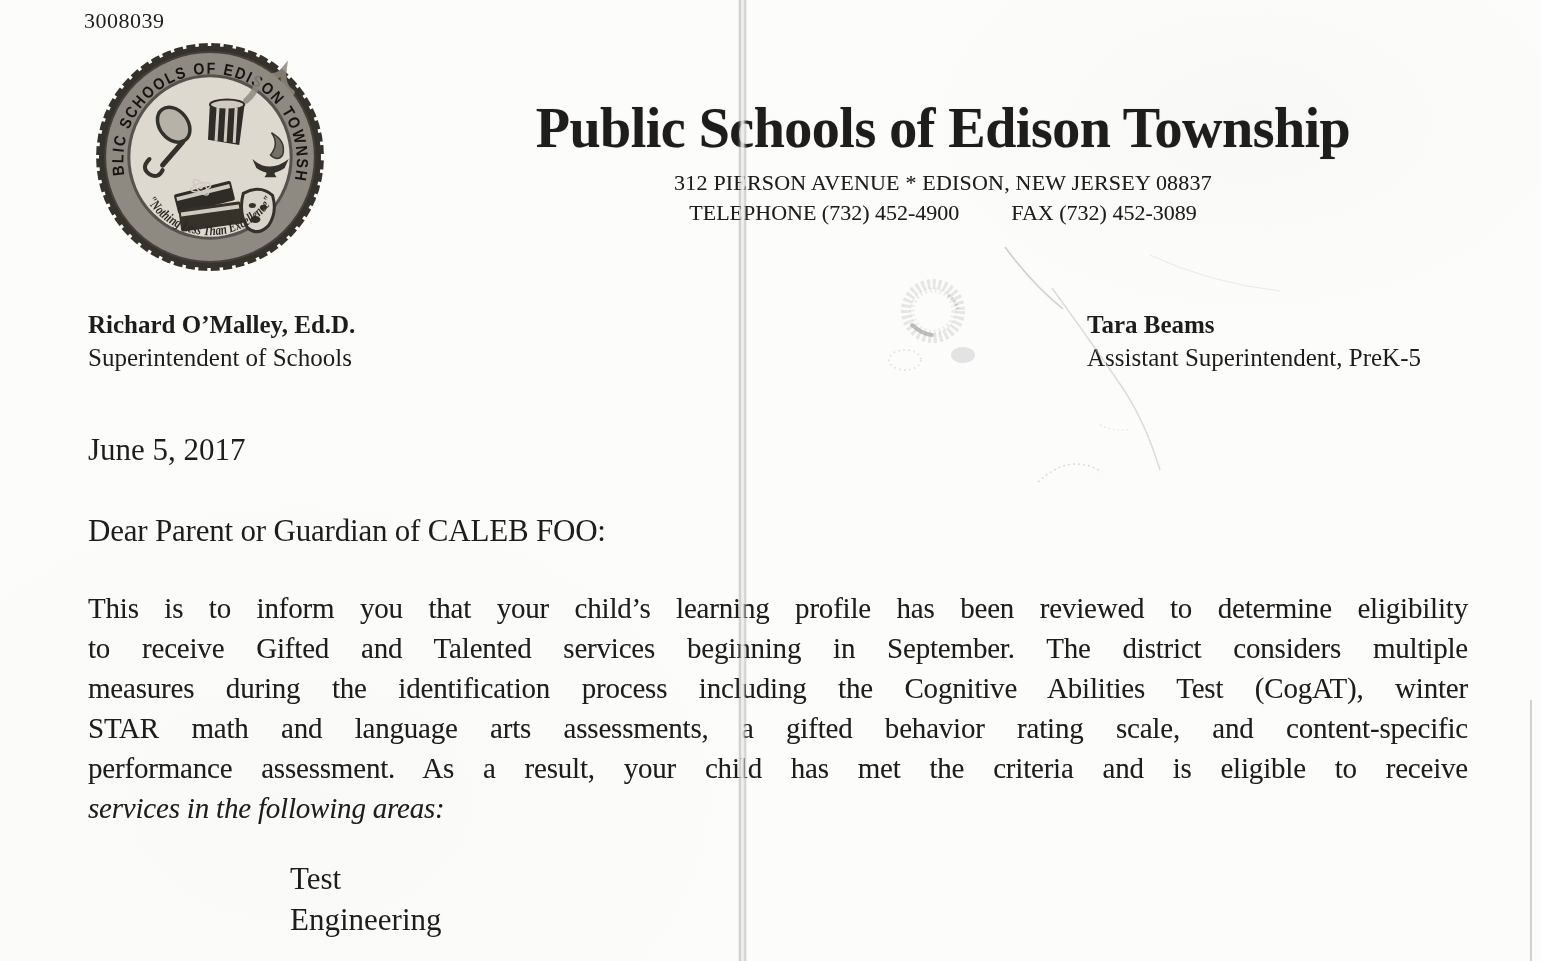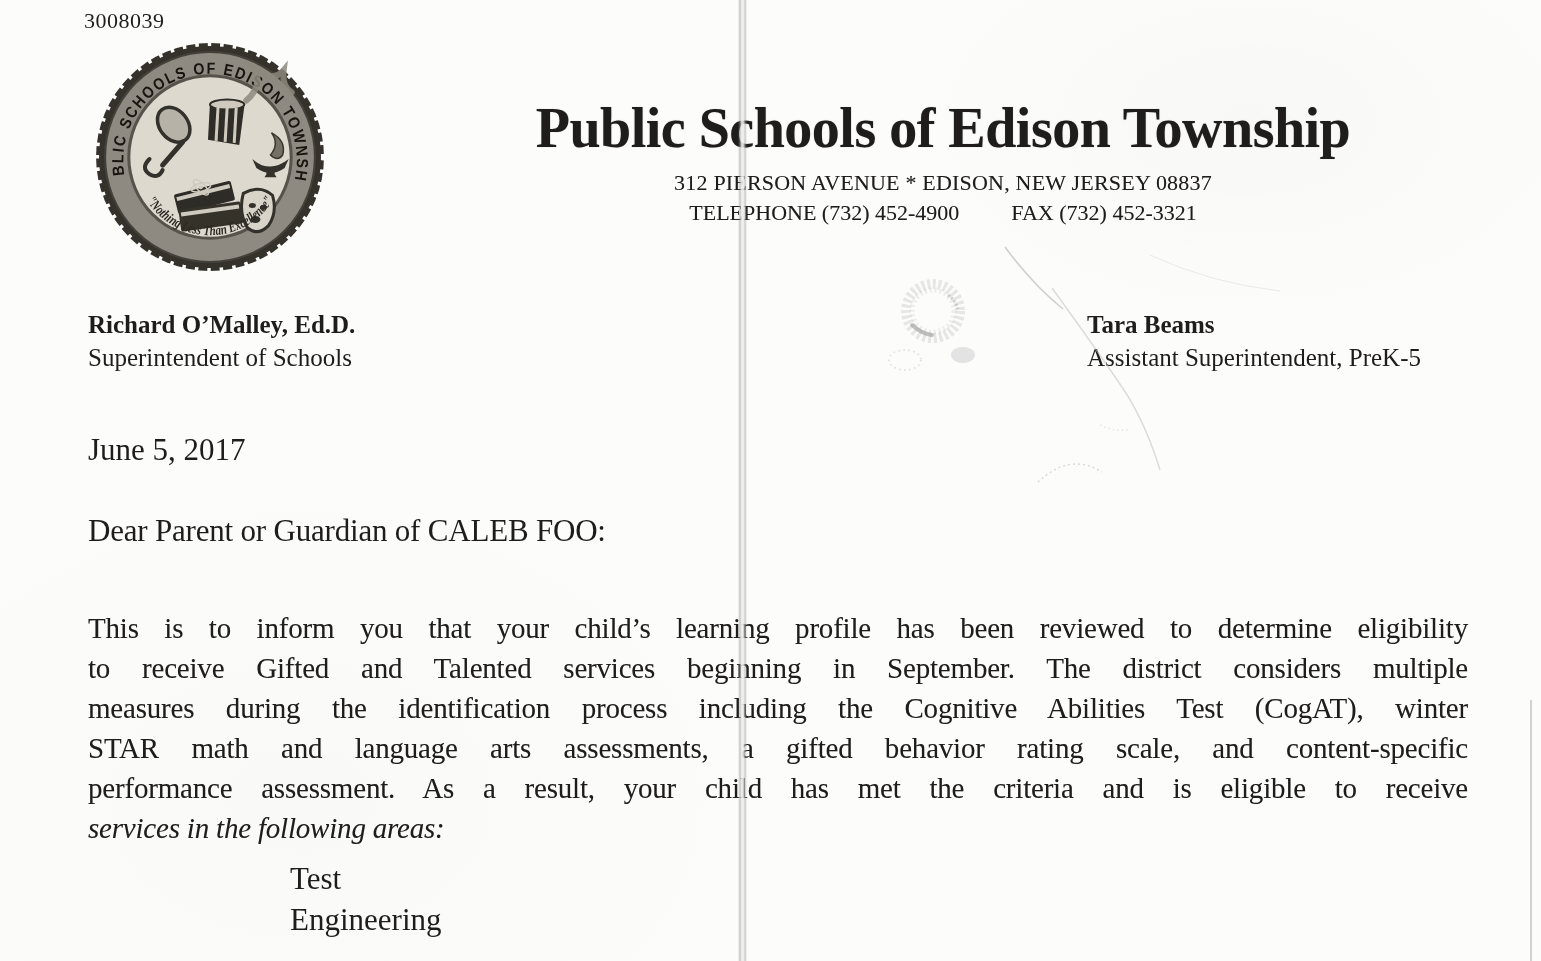--- a/index.html
+++ b/index.html
@@ -55,21 +55,20 @@
   .official { position: absolute; top: 300px; font-size: 25px; line-height: 33px; }
   .official .name { font-weight: bold; margin-top: 8px; }
   .official-left { left: 88px; }
   .official-right { left: 1087px; }
   .date-line { position: absolute; left: 88px; top: 432px; font-size: 31px; }
   .salutation { position: absolute; left: 88px; top: 513px; font-size: 31px; letter-spacing: -0.2px; }
   .body-block {
     position: absolute; left: 88px; top: 588px; width: 1380px;
     font-size: 29px; line-height: 40px; letter-spacing: -0.2px;
     text-shadow: 0 0 0.5px rgba(20,20,20,0.25);
-    margin-top: 20px;
   }
   .body-line { text-align: justify; text-align-last: justify; white-space: normal; }
   .body-line.last { text-align: left; text-align-last: left; font-style: italic; }
   .areas-block {
     position: absolute; left: 290px; top: 858px;
     font-size: 31px; line-height: 41px;
   }
   .artifacts { position: absolute; inset: 0; pointer-events: none; }
   .seal-ring-text { font-family: "Liberation Sans", sans-serif; font-weight: bold; font-size: 16px; letter-spacing: 2px; fill: #17150f; }
   .seal-motto { font-style: italic; font-weight: bold; font-size: 14px; fill: #2c2a24; font-family: "Liberation Serif", serif; }
@@ -146,21 +145,21 @@
   </g>
   <text class="seal-motto">
     <textPath href="#sealBottomArc" startOffset="50%" text-anchor="middle" textLength="150" lengthAdjust="spacingAndGlyphs">"Nothing Less Than Excellence"</textPath>
   </text>
 </svg>
 
 <div class="header-block">
   <div class="header-title">Public Schools of Edison Township</div>
   <div class="header-address">312 PIERSON AVENUE * EDISON, NEW JERSEY 08837</div>
   <div class="header-phone">
-    <span>TELEPHONE (732) 452-4900</span><span class="gap"></span><span>FAX (732) 452-3321</span>
+    <span>TELEPHONE (732) 452-4900</span><span class="gap"></span><span>FAX (732) 452-3089</span>
   </div>
 </div>
 
 <div class="official official-left">
   <div class="name">Richard O’Malley, Ed.D.</div>
   <div class="title">Superintendent of Schools</div>
 </div>
 <div class="official official-right">
   <div class="name">Tara Beams</div>
   <div class="title">Assistant Superintendent, PreK-5</div>

